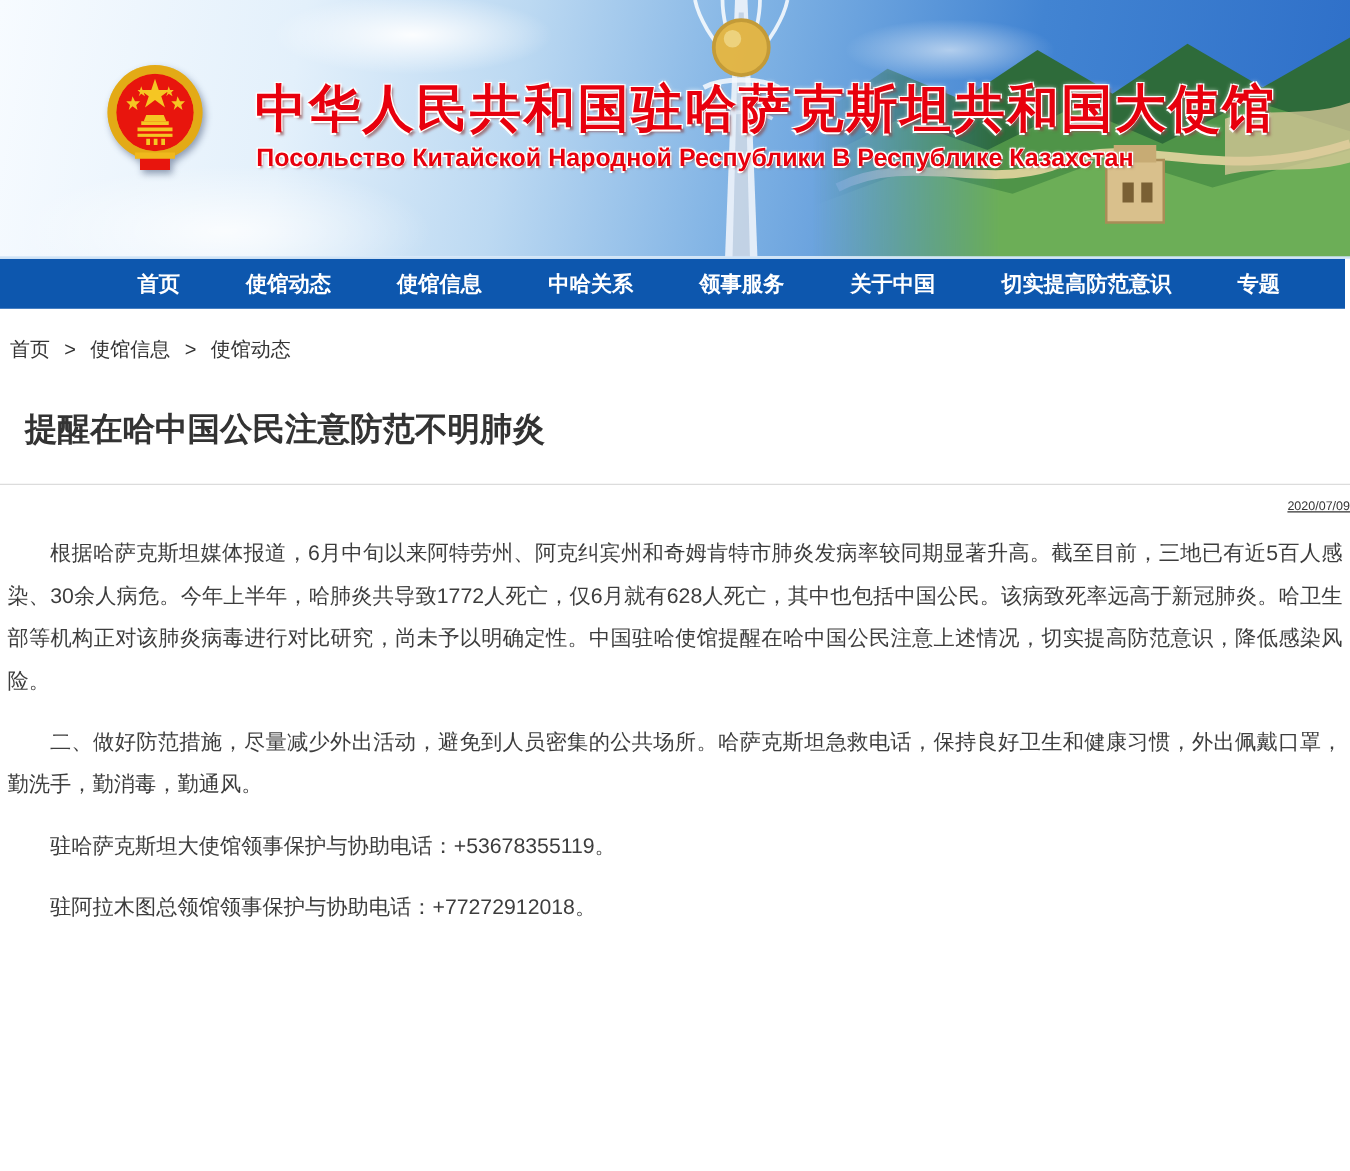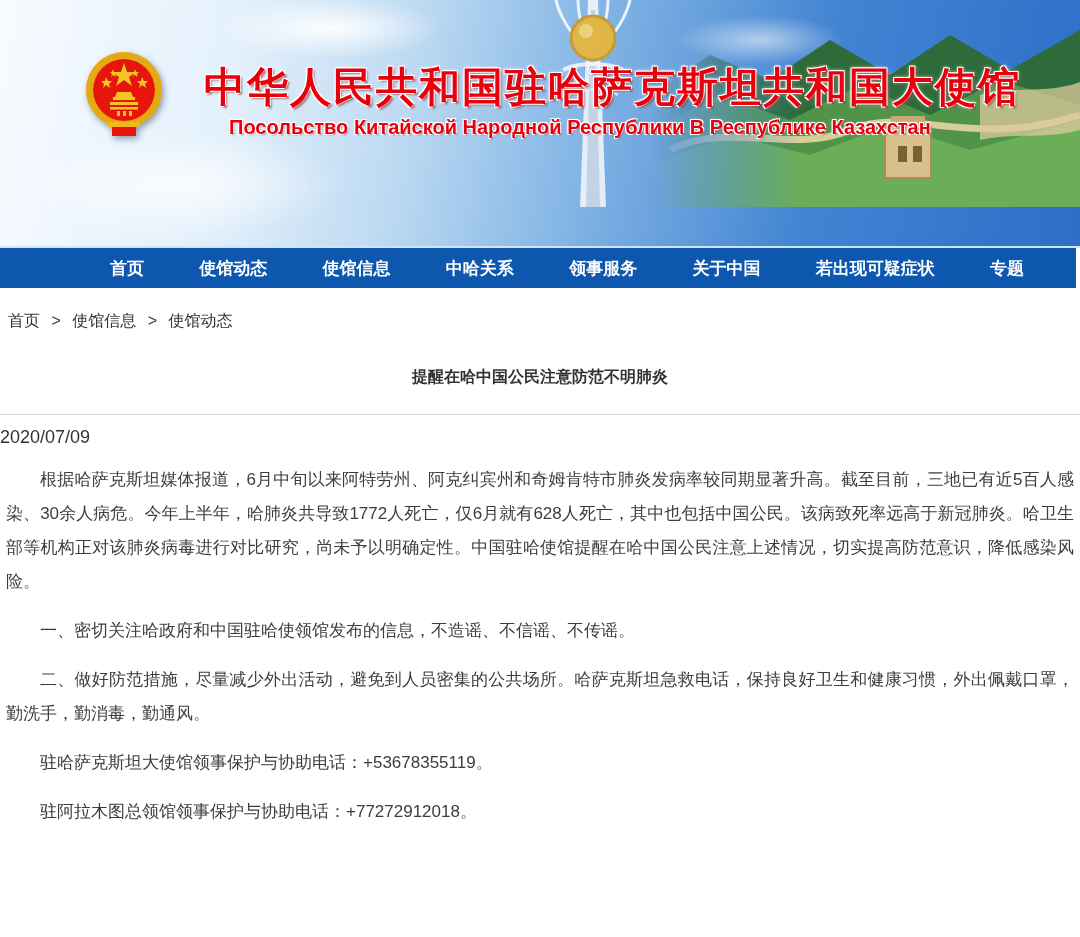--- a/index.html
+++ b/index.html
@@ -5,21 +5,21 @@
   * { box-sizing: border-box; }
   html,body { margin:0; padding:0; }
   body {
     width:1080px; height:937px; overflow:hidden; background:#ffffff;
     font-family:"Liberation Sans","DejaVu Sans",sans-serif;
   }
   .page { width:1080px; height:937px; position:relative; background:#fff; }
 
   
   .banner {
-    position:relative; width:1080px; height:248px; overflow:hidden;
+    position:relative; width:1080px; height:207px; overflow:hidden;
     background:
       radial-gradient(ellipse 160px 45px at 330px 28px, rgba(255,255,255,.95), rgba(255,255,255,0) 70%),
       radial-gradient(ellipse 120px 35px at 760px 40px, rgba(255,255,255,.55), rgba(255,255,255,0) 70%),
       radial-gradient(ellipse 140px 40px at 900px 95px, rgba(255,255,255,.35), rgba(255,255,255,0) 70%),
       radial-gradient(ellipse 220px 70px at 180px 185px, rgba(255,255,255,.8), rgba(255,255,255,0) 75%),
       linear-gradient(100deg, #f7fbff 0%, #e3f0fb 22%, #bcd9f2 38%, #7fb2e4 55%, #4284d2 75%, #2d6ec8 100%);
     border-bottom:2px solid #cfe4f7;
   }
   .banner-wall {
     position:absolute; right:0; top:0; width:430px; height:207px;
@@ -30,46 +30,45 @@
   .emblem { position:absolute; left:84px; top:46px; width:80px; height:104px; filter:drop-shadow(2px 3px 3px rgba(30,50,90,.45)); }
   .banner-title-zh {
     position:absolute; left:204px; top:60px; width:840px;
     font-size:41px; font-weight:bold; letter-spacing:2px; color:#e8000d; white-space:nowrap;
     text-shadow:-1px -1px 0 #fff, 1px -1px 0 #fff, -1px 1px 0 #fff, 2px 2px 2px rgba(120,40,40,.55), 0 0 4px #fff;
   }
   .banner-title-ru {
     position:absolute; left:205px; top:116px; width:840px;
     font-size:20px; font-weight:bold; color:#e8000d; white-space:nowrap;
     text-shadow:-1px -1px 0 #fff, 1px -1px 0 #fff, -1px 1px 0 #fff, 1px 1px 2px rgba(120,40,40,.5), 0 0 3px #fff;
-    margin-left:24px;
   }
 
   
   .navbar {
     width:1076px; height:40px; background:#0d57ae;
     display:flex; align-items:center; justify-content:space-between;
     padding:0 52px 0 110px;
   }
   .nav-item {
     color:#ffffff; font-size:17px; font-weight:bold; white-space:nowrap;
     cursor:pointer; text-decoration:none;
   }
 
   
   .breadcrumb { margin:23px 8px 5px 8px; font-size:16px; color:#333333; }
   .crumb { color:#333333; cursor:pointer; text-decoration:none; }
   .crumb-sep { margin:0 7px; color:#333333; }
 
   
   .article-title {
-    margin:35px 20px 0 20px; text-align:center;
-    font-size:16px; font-weight:bold; color:#333333;
+    margin:35px 20px 0 20px; 
+    font-size:26px; font-weight:bold; color:#333333;
   }
   .title-rule { border:none; border-top:1px solid #dcdcdc; margin:26px 0 0 0; }
-  .article-date { margin-top:12px; text-align:left; font-size:18px; color:#333333; }
+  .article-date { margin-top:12px; text-align:right; font-size:10px; color:#333333;text-decoration:underline; }
   .article-body { margin-top:6px; padding:0 6px; }
   .article-body p {
     margin:15px 0 0 0; text-indent:2em;
     font-size:17px; line-height:34px; color:#3d3d3d;
     text-align:justify;
   }
 </style>
 </head>
 <body>
 
@@ -123,39 +122,38 @@
     <div class="banner-title-ru">Посольство Китайской Народной Республики В Республике Казахстан</div>
   </div>
 
   <nav class="navbar">
     <a class="nav-item">首页</a>
     <a class="nav-item">使馆动态</a>
     <a class="nav-item">使馆信息</a>
     <a class="nav-item">中哈关系</a>
     <a class="nav-item">领事服务</a>
     <a class="nav-item">关于中国</a>
-    <a class="nav-item">若出现可疑症状</a>
+    <a class="nav-item">切实提高防范意识</a>
     <a class="nav-item">专题</a>
   </nav>
 
   <div class="breadcrumb">
     <a class="crumb">首页</a>
     <span class="crumb-sep">&gt;</span>
     <a class="crumb">使馆信息</a>
     <span class="crumb-sep">&gt;</span>
     <a class="crumb">使馆动态</a>
   </div>
 
   <main>
     <h1 class="article-title">提醒在哈中国公民注意防范不明肺炎</h1>
     <hr class="title-rule">
     <div class="article-date">2020/07/09</div>
 
     <div class="article-body">
       <p>根据哈萨克斯坦媒体报道，6月中旬以来阿特劳州、阿克纠宾州和奇姆肯特市肺炎发病率较同期显著升高。截至目前，三地已有近5百人感染、30余人病危。今年上半年，哈肺炎共导致1772人死亡，仅6月就有628人死亡，其中也包括中国公民。该病致死率远高于新冠肺炎。哈卫生部等机构正对该肺炎病毒进行对比研究，尚未予以明确定性。中国驻哈使馆提醒在哈中国公民注意上述情况，切实提高防范意识，降低感染风险。</p>
-      <p>一、密切关注哈政府和中国驻哈使领馆发布的信息，不造谣、不信谣、不传谣。</p>
       <p>二、做好防范措施，尽量减少外出活动，避免到人员密集的公共场所。哈萨克斯坦急救电话，保持良好卫生和健康习惯，外出佩戴口罩，勤洗手，勤消毒，勤通风。</p>
       <p>驻哈萨克斯坦大使馆领事保护与协助电话：+53678355119。</p>
       <p>驻阿拉木图总领馆领事保护与协助电话：+77272912018。</p>
     </div>
   </main>
 
 </div>
 
 </body></html>

